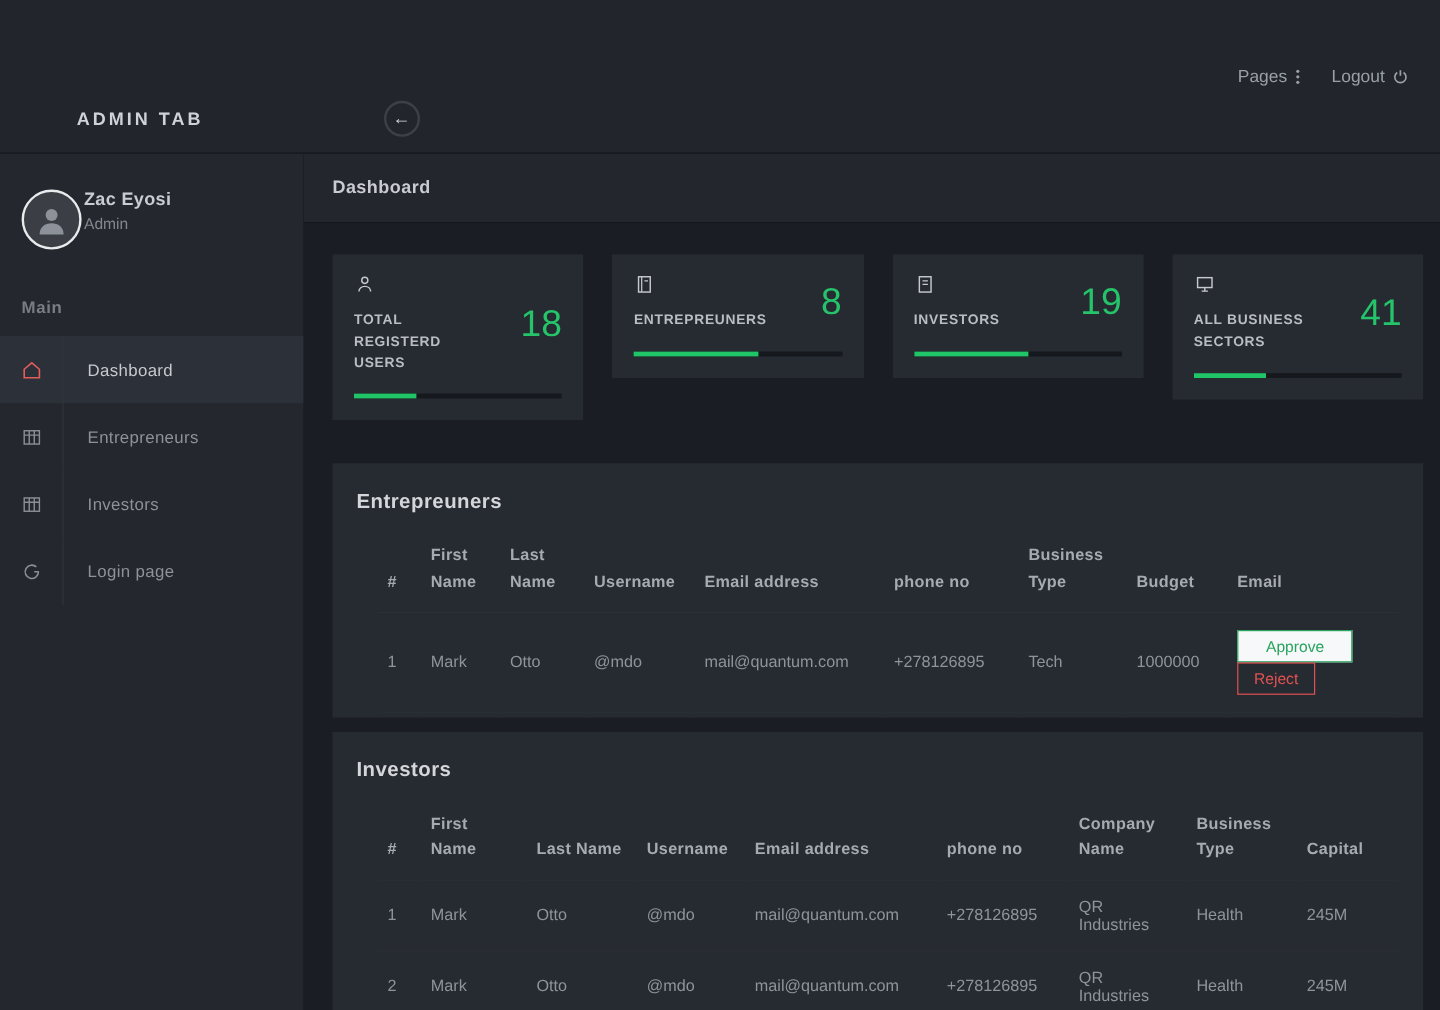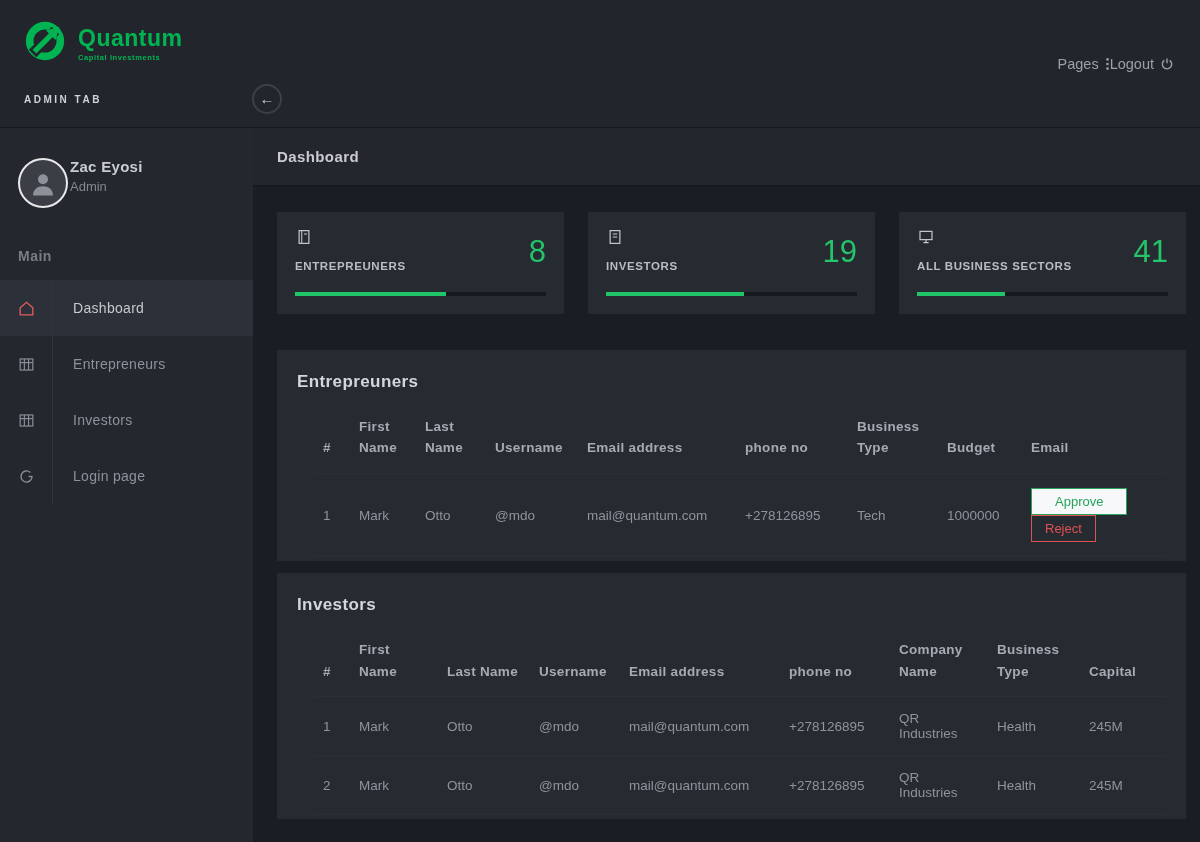--- a/index.html
+++ b/index.html
@@ -7,27 +7,27 @@
   body {
     font-family:"Liberation Sans", sans-serif;
     background:#1b1e24; color:#90949b;
   }
   
   .topbar { position:relative; height:128px; background:#22252c; border-bottom:1px solid #16181d; }
   .brand { position:absolute; left:22px; top:18px; display:flex; align-items:center; gap:10px; }
   .brand-name { color:#00b551; font-size:23px; font-weight:bold; letter-spacing:.5px; }
   .brand-tagline { color:#00b551; font-size:7.5px; font-weight:bold; letter-spacing:.6px; margin-top:1px; }
   .admin-row { position:absolute; left:24px; top:84px; display:flex; align-items:center; gap:150px; }
-  .admin-tab { color:#cfd2d6; font-size:10px; font-weight:bold; letter-spacing:2.5px; }
+  .admin-tab { color:#cfd2d6; font-size:15px; font-weight:bold; letter-spacing:2.5px;margin-left:40px; }
   .collapse-btn {
     width:30px; height:30px; border-radius:50%; background:transparent;
     border:2px solid #3c4047; color:#d2d5d9; font-size:15px; line-height:26px;
     text-align:center; cursor:pointer;
   }
-  .top-nav { position:absolute; right:26px; top:56px; display:flex; align-items:center; }
+  .top-nav { position:absolute; right:26px; top:56px; display:flex; gap:26px; align-items:center; }
   .top-link { color:#9aa0a8; font-size:14.5px; text-decoration:none; display:flex; align-items:center; gap:6px; cursor:pointer; }
   .top-link svg { display:block; }
   
   .shell { display:flex; height:714px; }
   .sidebar { width:253px; background:#24272e; flex:0 0 253px; }
   .main { flex:1; background:#1a1d23; display:flex; flex-direction:column; overflow:hidden; }
   
   .user-block { display:flex; align-items:flex-start; gap:2px; padding:30px 18px 22px 18px; }
   .avatar {
     width:50px; height:50px; border-radius:50%; background:#3b3e45;
@@ -89,34 +89,20 @@
   }
   .btn-reject {
     background:transparent; color:#e05252; border:1px solid #e05252; font-size:13px;
     padding:5px 13px; cursor:pointer; font-family:inherit;
   }
 </style>
 </head>
 <body>
 
 <header class="topbar">
-  <div class="brand">
-    <span>
-      <svg viewBox="0 0 48 48" width="46" height="46">
-        <circle cx="24" cy="24" r="16" fill="none" stroke="#00b551" stroke-width="8"></circle>
-        <line x1="11" y1="37" x2="35" y2="13" stroke="#22252c" stroke-width="11"></line>
-        <line x1="13" y1="35" x2="32" y2="16" stroke="#00b551" stroke-width="5.5"></line>
-        <polygon points="39,9 25,13 35,23" fill="#00b551"></polygon>
-      </svg>
-    </span>
-    <span>
-      <div class="brand-name">Quantum</div>
-      <div class="brand-tagline">Capital Investments</div>
-    </span>
-  </div>
   <div class="admin-row">
     <span class="admin-tab">ADMIN TAB</span>
     <button class="collapse-btn">←</button>
   </div>
   <nav class="top-nav">
     <a class="top-link">
       <span>Pages</span>
       <svg viewBox="0 0 6 16" width="5" height="14">
         <circle cx="3" cy="2.5" r="1.6" fill="currentColor"></circle>
         <circle cx="3" cy="8" r="1.6" fill="currentColor"></circle>
@@ -194,20 +180,37 @@
   </aside>
 
   <main class="main">
     <div class="breadcrumb-bar">
       <span class="breadcrumb">Dashboard</span>
     </div>
 
     <div class="content">
       <div class="stats-row">
 
+        <div class="stat-card">
+          <div class="stat-top">
+            <div class="stat-left">
+              <div class="stat-icon">
+                <svg viewBox="0 0 24 24" width="18" height="18">
+                  <circle cx="12" cy="7.5" r="3.4" fill="none" stroke="currentColor" stroke-width="1.6"></circle>
+                  <path d="M5.5 20 c0-3.6 2.9-5.8 6.5-5.8 s6.5 2.2 6.5 5.8" fill="none" stroke="currentColor" stroke-width="1.6"></path>
+                </svg>
+              </div>
+              <div class="stat-label">TOTAL REGISTERD USERS</div>
+            </div>
+            <div class="stat-value">18</div>
+          </div>
+          <div class="progress">
+              <div class="progress-fill" style="width: 30%;"></div>
+            </div>
+        </div>
 
         <div class="stat-card">
           <div class="stat-top">
             <div class="stat-left">
               <div class="stat-icon">
                 <svg viewBox="0 0 24 24" width="18" height="18">
                   <rect x="5.5" y="3.5" width="13" height="17" fill="none" stroke="currentColor" stroke-width="1.6"></rect>
                   <line x1="9" y1="3.5" x2="9" y2="20.5" stroke="currentColor" stroke-width="1.4"></line>
                   <line x1="12" y1="8" x2="16" y2="8" stroke="currentColor" stroke-width="1.4"></line>
                 </svg>

